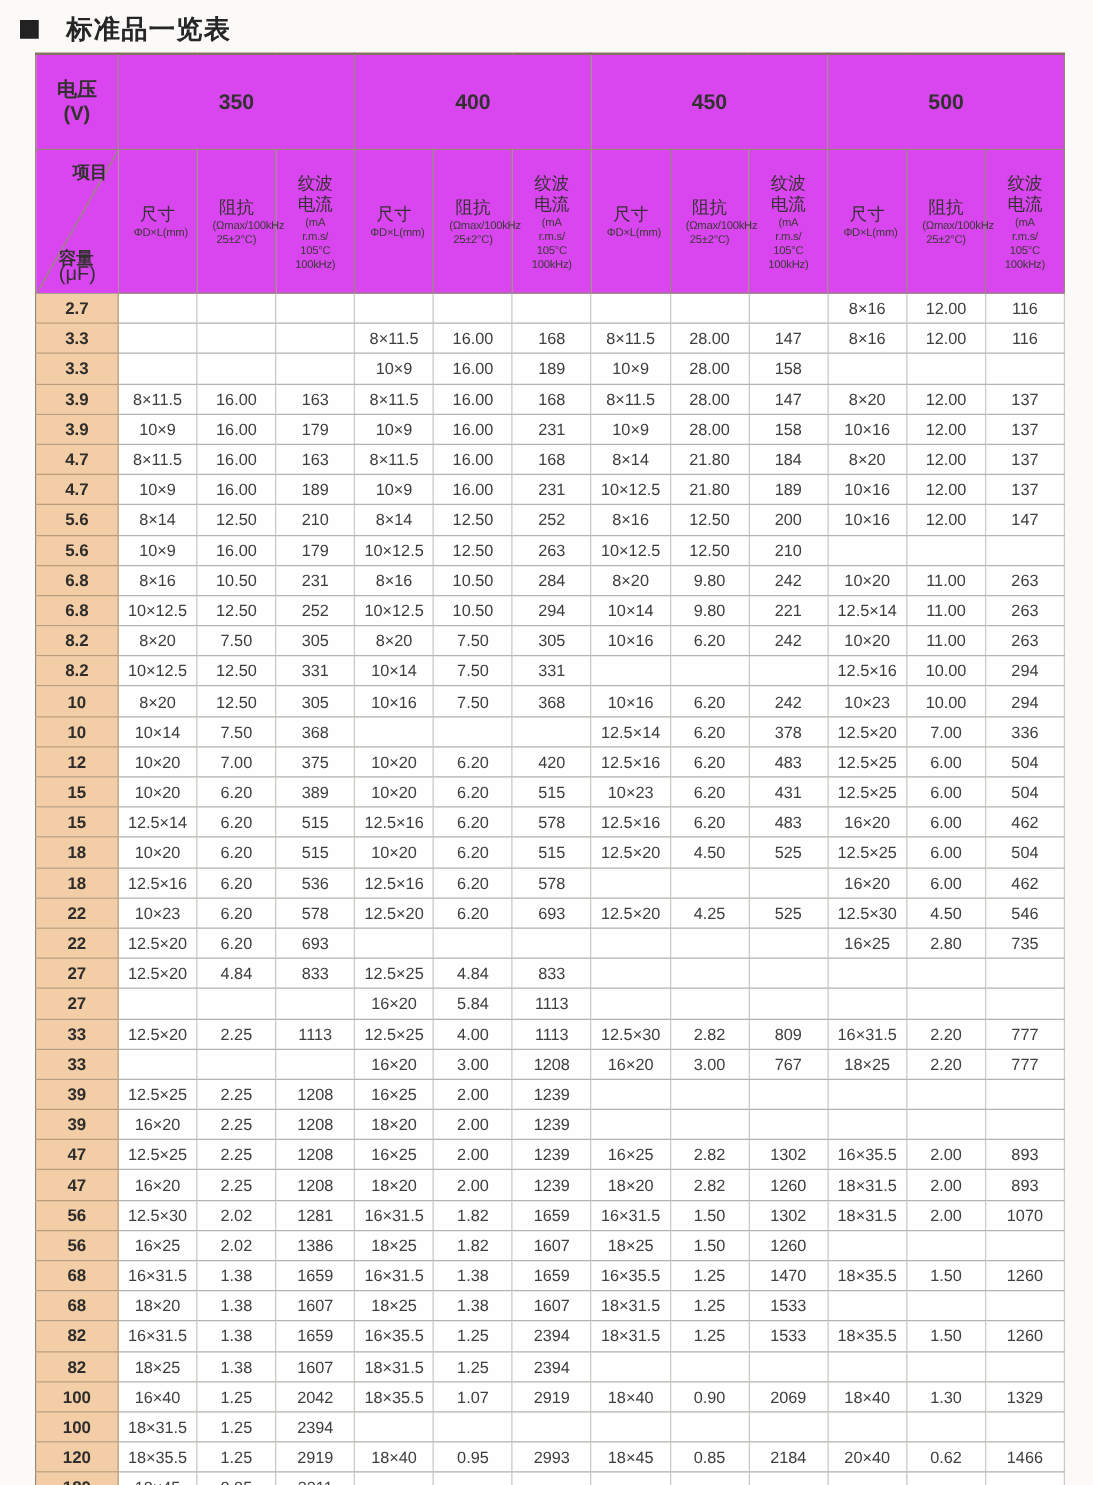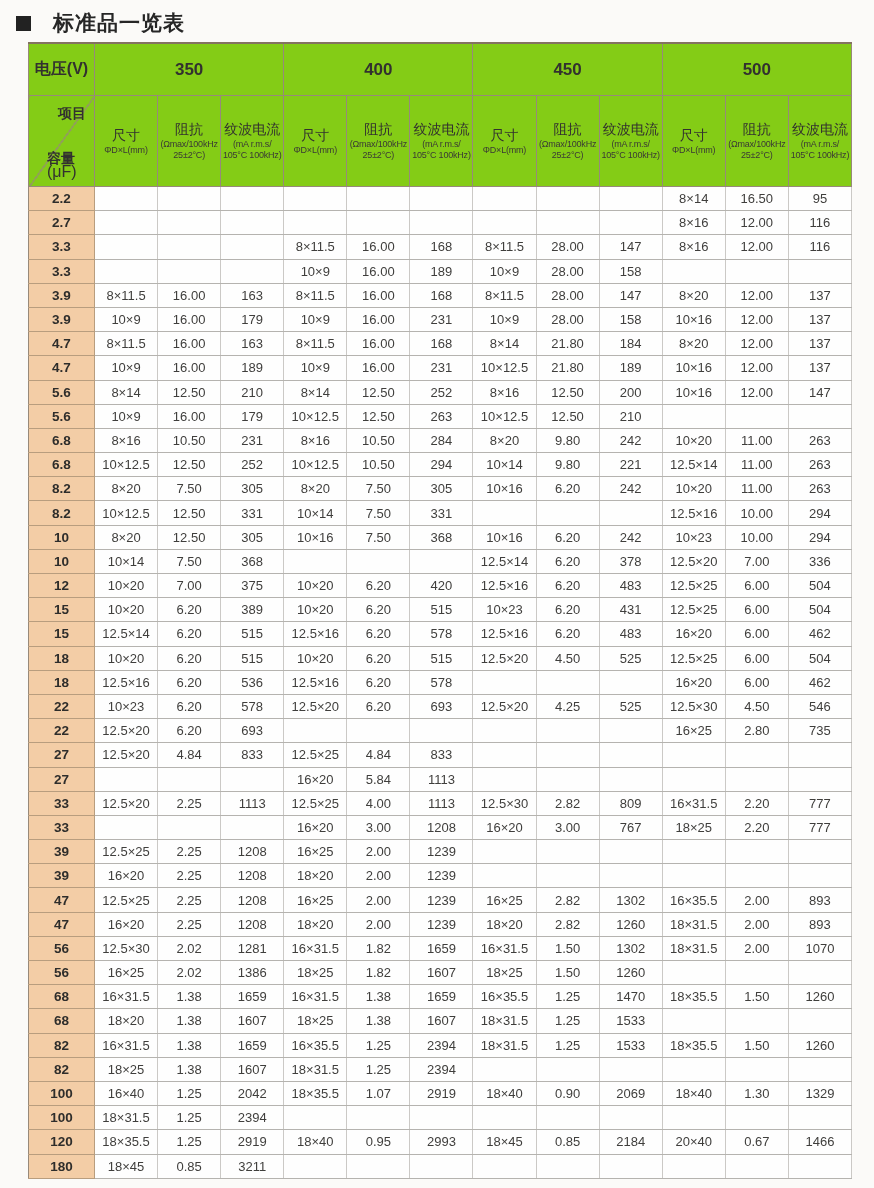--- a/index.html
+++ b/index.html
@@ -8,21 +8,21 @@
 
   
   #title-bar{padding:9px 0 5px 16px;display:flex;align-items:center;gap:22px;}
   #title-marker{width:15px;height:15px;background:#222;display:inline-block;}
   #page-title{font-size:21px;font-weight:bold;color:#262626;letter-spacing:1px;}
 
   
   table{border-collapse:collapse;table-layout:fixed;margin-left:28px;width:824px;}
   col.c-cap{width:66px;}
 
-  thead th{background:#84cc16;border:1px solid #97897a;color:#32312f;padding:0;}
+  thead th{background:#d946ef;border:1px solid #97897a;color:#32312f;padding:12px;}
   thead tr.hrow1 th{height:51px;font-size:17px;font-weight:bold;}
   thead tr.hrow1 th.vlabel{font-size:16px;}
   thead tr.hrow2 th{height:90px;vertical-align:middle;}
   table{border:1px solid #97897a;border-top:2px solid #83735f;}
 
   .ht{font-size:14px;font-weight:normal;line-height:17px;}
   .hs{font-size:9px;font-weight:normal;line-height:11px;letter-spacing:-0.2px;white-space:pre-line;margin-top:1px;color:#3a3935;}
 
   
   .diagcell{position:relative;
@@ -140,35 +140,20 @@
         </th>
         <th>
           <div class="ht">纹波电流</div>
           <div class="hs">(mA r.m.s/
 105°C 100kHz)</div>
         </th>
       </tr>
     </thead>
     <tbody>
         <tr>
-          <th>2.2</th>
-          <td class="gb"></td>
-          <td></td>
-          <td></td>
-          <td class="gb"></td>
-          <td></td>
-          <td></td>
-          <td class="gb"></td>
-          <td></td>
-          <td></td>
-          <td class="gb">8×14</td>
-          <td>16.50</td>
-          <td>95</td>
-        </tr>
-        <tr>
           <th>2.7</th>
           <td class="gb"></td>
           <td></td>
           <td></td>
           <td class="gb"></td>
           <td></td>
           <td></td>
           <td class="gb"></td>
           <td></td>
           <td></td>
@@ -736,21 +721,21 @@
           <td class="gb">18×35.5</td>
           <td>1.25</td>
           <td>2919</td>
           <td class="gb">18×40</td>
           <td>0.95</td>
           <td>2993</td>
           <td class="gb">18×45</td>
           <td>0.85</td>
           <td>2184</td>
           <td class="gb">20×40</td>
-          <td>0.67</td>
+          <td>0.62</td>
           <td>1466</td>
         </tr>
         <tr>
           <th>180</th>
           <td class="gb">18×45</td>
           <td>0.85</td>
           <td>3211</td>
           <td class="gb"></td>
           <td></td>
           <td></td>

